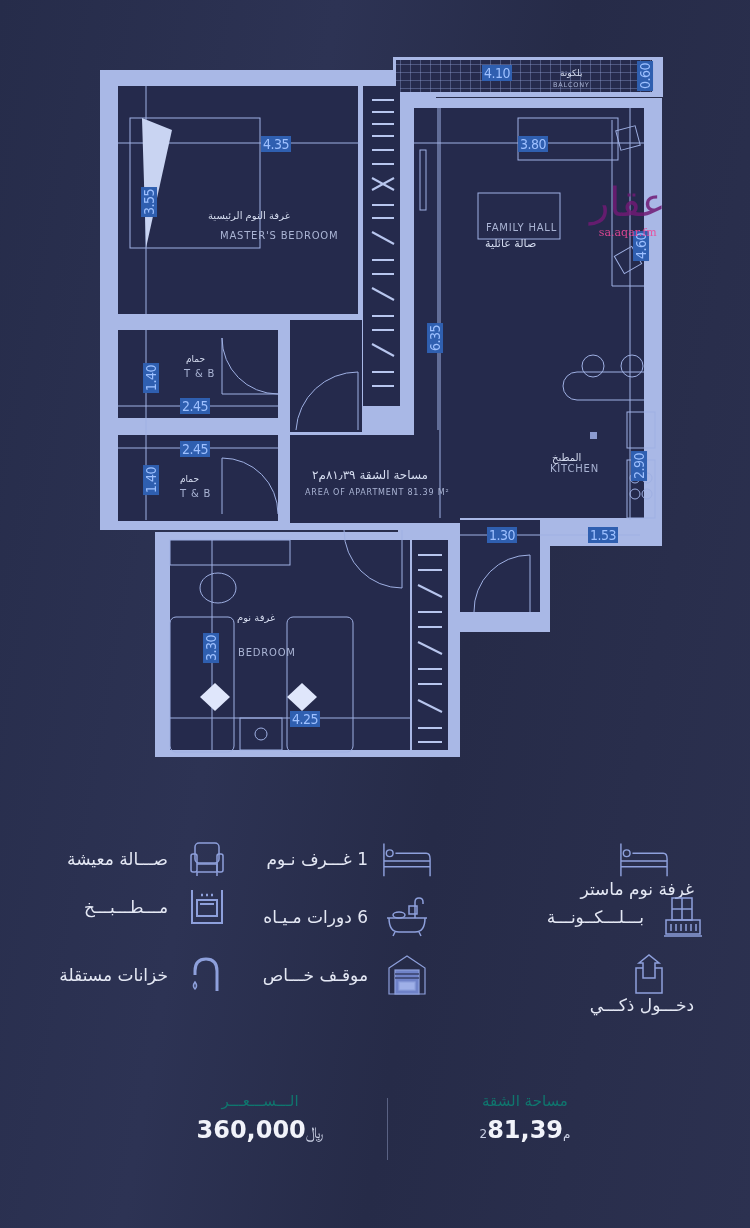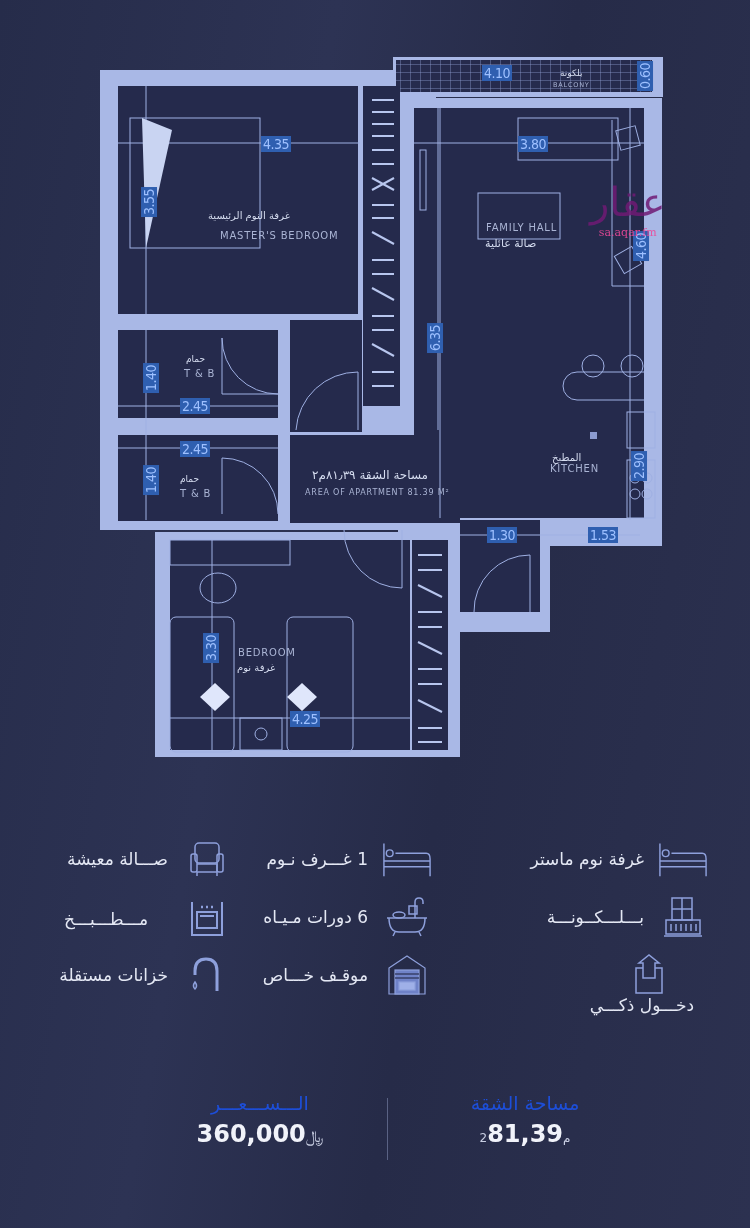--- a/index.html
+++ b/index.html
@@ -22,21 +22,21 @@
   .wm-ar { font-size:40px; color:#701a75; opacity:0.85; line-height:48px; font-weight:300; }
   .wm-url { font-family:"DejaVu Serif", serif; font-size:11px; color:#ec4899; opacity:0.9; }
 
   .features { position:absolute; left:0; top:835px; width:750px; height:180px; }
   .feat { position:absolute; display:flex; align-items:center; direction:rtl; }
   .feat .icon { width:50px; height:40px; display:flex; align-items:center; justify-content:center; }
   .feat .label { font-size:17px; color:#e4e8f4; margin-right:14px; white-space:nowrap; letter-spacing:0.5px; }
 
   .summary { position:absolute; top:1092px; left:0; width:750px; height:80px; }
   .sum-col { position:absolute; text-align:center; }
-  .sum-label { font-size:19px; color:#1d4ed8; letter-spacing:1px; }
+  .sum-label { font-size:15px; color:#0f766e; letter-spacing:1px; }
   .sum-value { font-size:24px; font-weight:bold; color:#f1f3fa; margin-top:6px; }
   .sum-unit { font-size:12px; font-weight:normal; color:#c9cfe3; }
   .divider { position:absolute; left:387px; top:1098px; width:1px; height:62px; background:#5a6284; }
 </style>
 </head>
 <body>
 
 <div class="plan">
   <svg width="750" height="800" viewBox="0 0 750 800">
     <defs>
@@ -200,35 +200,35 @@
   <span class="room-ar" style="left:485px;top:202px;font-size:11px;margin-top:35px;" dir="rtl">صالة عائلية</span>
   <span class="room-en" style="left:486px;top:222px;">FAMILY HALL</span>
   <span class="room-ar" style="left:560px;top:68px;font-size:9px;" dir="rtl">بلكونة</span>
   <span class="room-en" style="left:553px;top:81px;font-size:6.5px;">BALCONY</span>
   <span class="room-ar" style="left:186px;top:354px;font-size:9px;" dir="rtl">حمام</span>
   <span class="room-en" style="left:184px;top:368px;">T &amp; B</span>
   <span class="room-ar" style="left:180px;top:474px;font-size:9px;" dir="rtl">حمام</span>
   <span class="room-en" style="left:180px;top:488px;">T &amp; B</span>
   <span class="room-ar" style="left:552px;top:452px;" dir="rtl">المطبخ</span>
   <span class="room-en" style="left:550px;top:463px;text-align:right;">KITCHEN</span>
-  <span class="room-ar" style="left:237px;top:662px;" dir="rtl">غرفة نوم</span>
+  <span class="room-ar" style="left:237px;top:612px;" dir="rtl">غرفة نوم</span>
   <span class="room-en" style="left:238px;top:647px;">BEDROOM</span>
   <span class="room-ar" style="left:312px;top:468px;font-size:12px;" dir="rtl">مساحة الشقة ٨١٫٣٩م٢</span>
   <span class="room-en" style="left:305px;top:488px;font-size:8px;">AREA OF APARTMENT 81.39 M²</span>
 
   
   <div class="watermark">
     <div class="wm-ar" dir="rtl">عقار</div>
     <div class="wm-url">sa.aqar.fm</div>
   </div>
 </div>
 
 <div class="features">
 
-  <div class="feat" style="right:42px;top:4px;">
+  <div class="feat" style="right:42px;top:4px;flex-direction:column;">
     <span class="icon">
       <svg width="52" height="40" viewBox="0 0 52 40" fill="none" stroke="#8ea0dc" stroke-width="1.5">
           <path d="M2 4V38M2 28H50V38M2 22H50V28M14 14H46Q50 14 50 20V22"></path>
           <circle cx="8" cy="14" r="3.5"></circle>
         </svg>
     </span>
     <span class="label">غرفة نوم ماستر</span>
   </div>
   <div class="feat" style="right:318px;top:4px;">
     <span class="icon">
@@ -268,21 +268,21 @@
     <span class="icon">
       <svg width="44" height="42" viewBox="0 0 44 42" fill="none" stroke="#8ea0dc" stroke-width="1.5">
           <path d="M30 22V6Q30 2 34 2Q38 2 38 6V8"></path>
           <rect x="24" y="10" width="8" height="8"></rect>
           <path d="M2 22H42M4 22Q4 36 14 36H30Q40 36 40 22M10 36L8 40M34 36L36 40"></path>
           <ellipse cx="14" cy="19" rx="6" ry="3"></ellipse>
         </svg>
     </span>
     <span class="label">6 دورات مـيـاه</span>
   </div>
-  <div class="feat" style="right:518px;top:64px;gap:20px;">
+  <div class="feat" style="right:518px;top:52px;">
     <span class="icon">
       <svg width="36" height="38" viewBox="0 0 36 38" fill="none" stroke="#8ea0dc" stroke-width="2">
           <path d="M3 2V35H33V2"></path>
           <rect x="8" y="12" width="20" height="16"></rect>
           <line x1="11" y1="16" x2="25" y2="16"></line>
           <path d="M12 7H14M17 7H19M22 7H24" stroke-width="2.5"></path>
         </svg>
     </span>
     <span class="label">مـــطـــبـــخ</span>
   </div>

